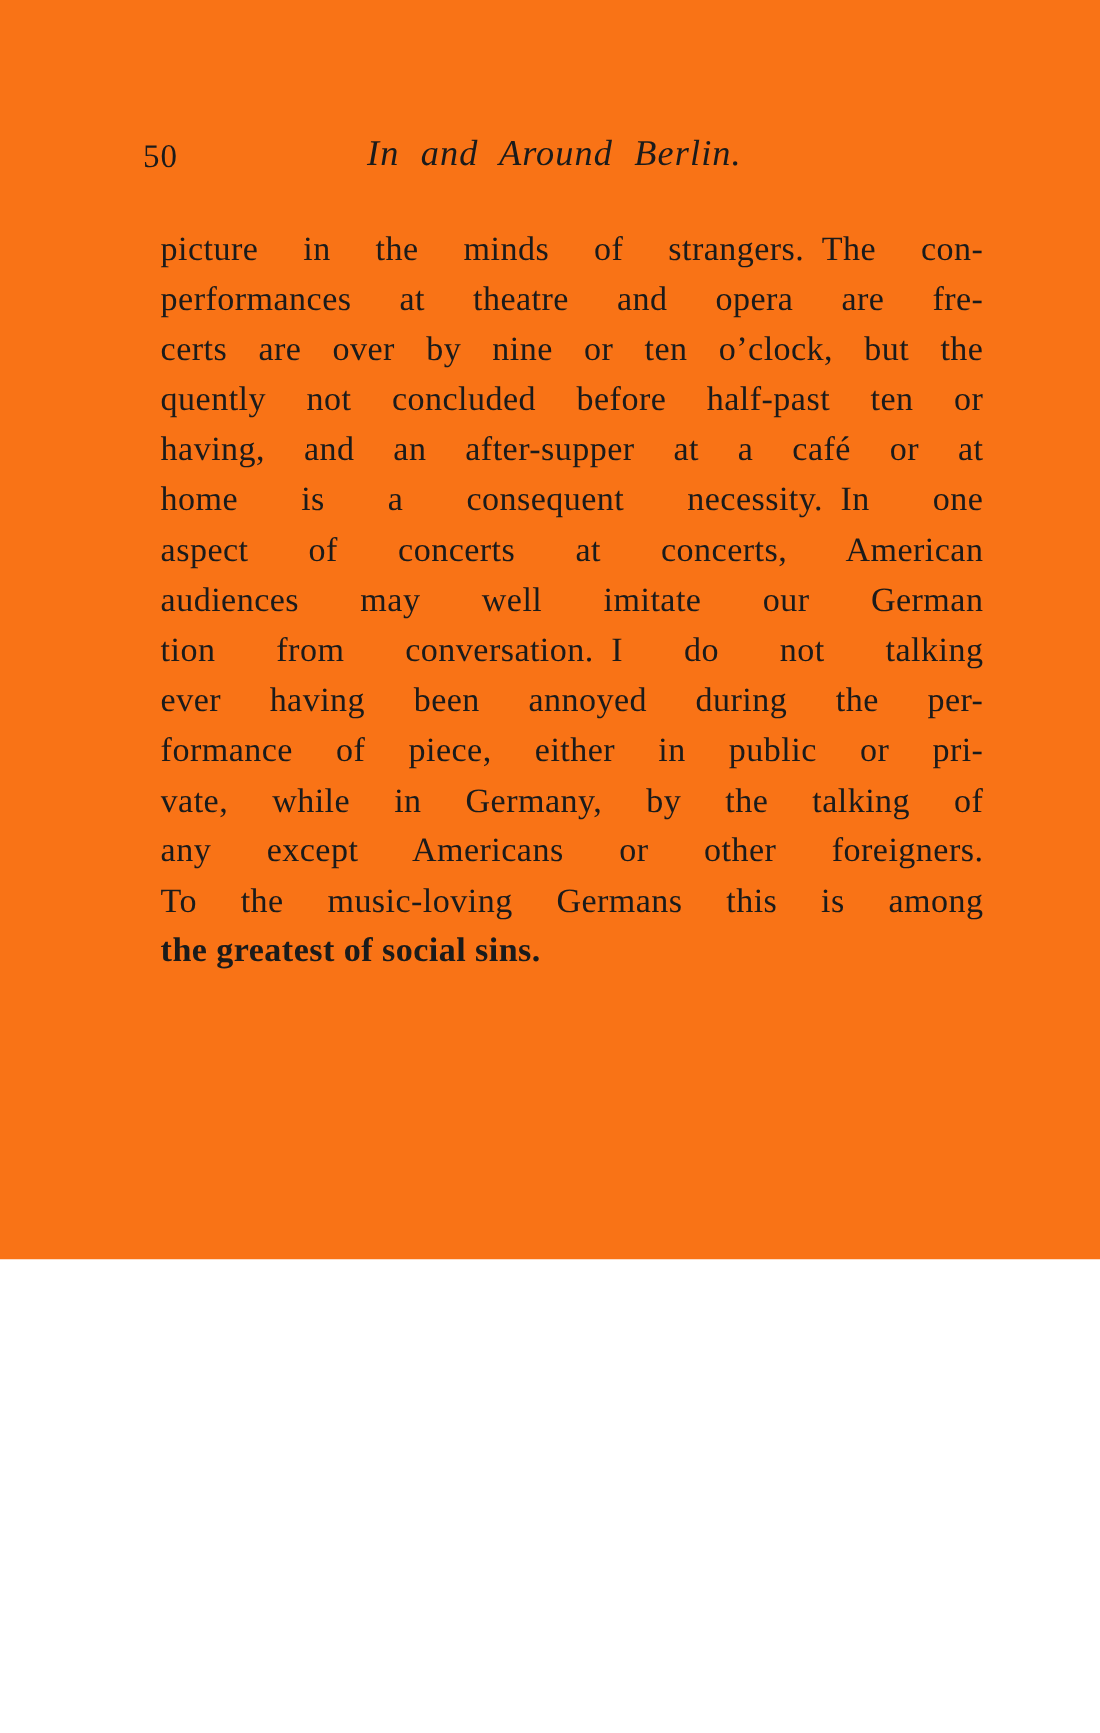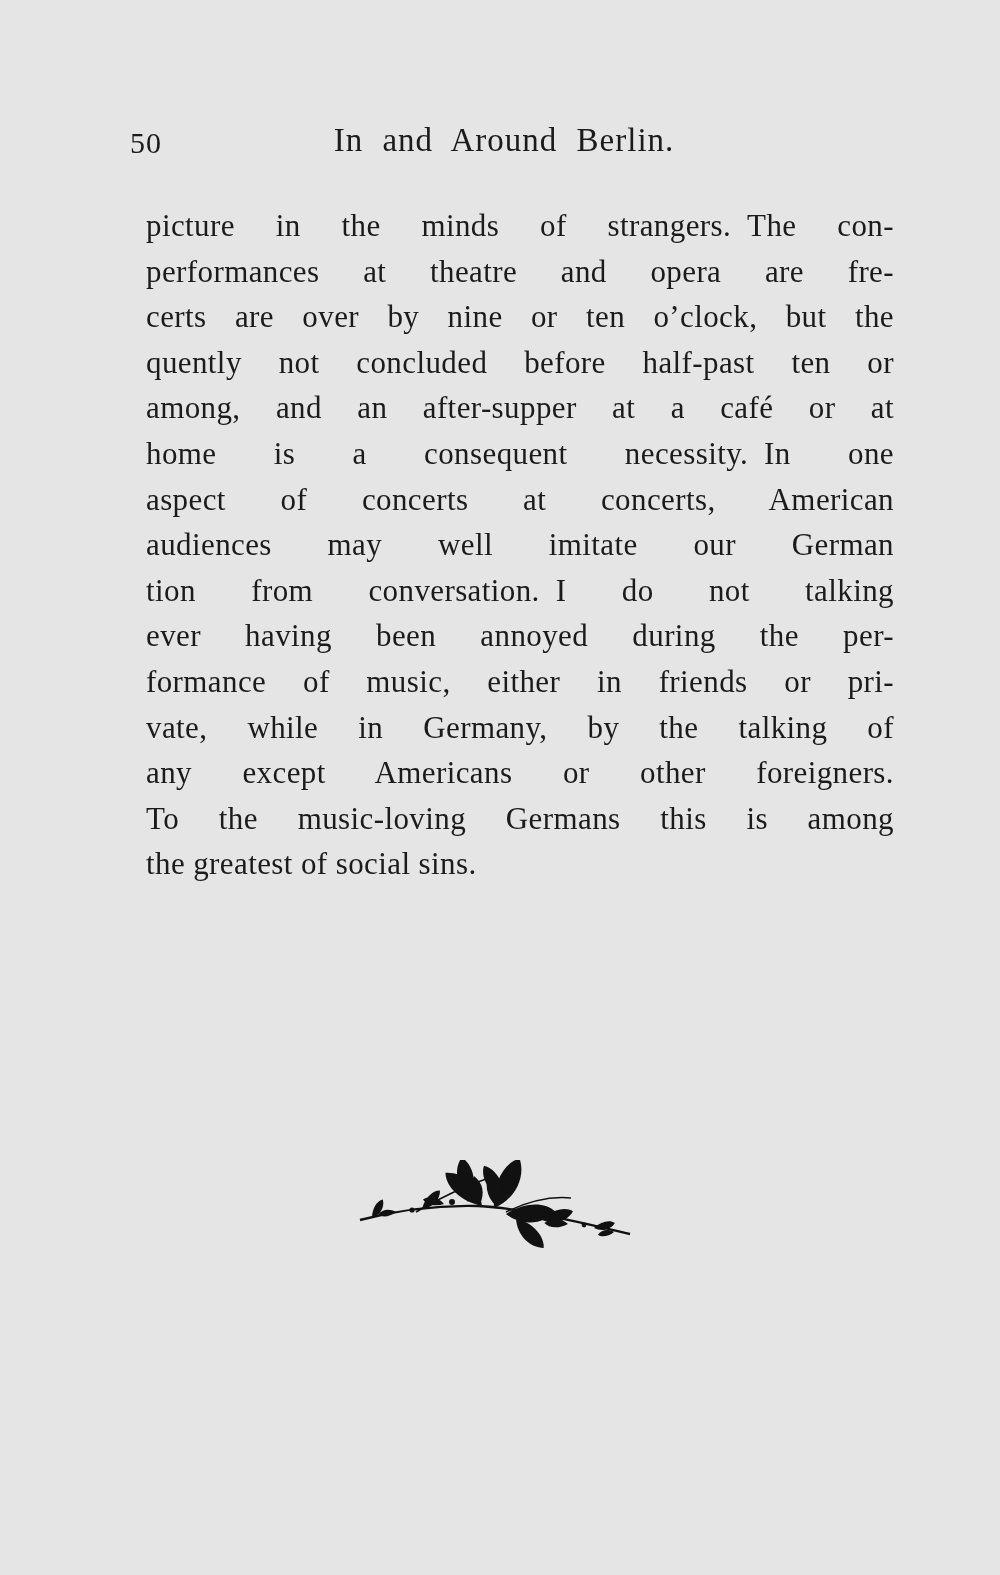--- a/index.html
+++ b/index.html
@@ -3,22 +3,22 @@
 <meta charset="utf-8">
 <style>
   html, body {
     margin: 0;
     padding: 0;
     background: #ffffff;
   }
   .page {
     position: relative;
     width: 1000px;
-    height: 1575px;
-    background: #e5e5e5;
+    height: 1145px;
+    background: #f97316;
     overflow: hidden;
     font-family: "Liberation Serif", "DejaVu Serif", serif;
     color: #1b1b1b;
   }
 
   
   .header {
     position: absolute;
     left: 130px;
     top: 122px;
@@ -28,20 +28,21 @@
   .page-number {
     position: absolute;
     left: 0;
     top: 4px;
     font-size: 30px;
     letter-spacing: 1px;
   }
   .header-title {
     display: block;
     text-align: center;
+    font-style: italic;
     font-size: 33px;
     letter-spacing: 1px;
     word-spacing: 10px;
   }
 
   
   .content {
     position: absolute;
     left: 146px;
     top: 203px;
@@ -60,20 +61,21 @@
   
   .line::after {
     content: "";
     display: inline-block;
     width: 100%;
     height: 0;
   }
   .line:last-child {
     text-align: left;
     text-align-last: left;
+    font-weight: bold;
   }
   .line:last-child::after { content: none; }
   .it { }
 
   
   .ornament {
     position: absolute;
     left: 356px;
     top: 1160px;
     width: 280px;
@@ -88,27 +90,27 @@
   <div class="header">
     <span class="page-number">50</span>
     <span class="header-title">In and Around Berlin.</span>
   </div>
 
   <div class="content">
       <div class="line"><span>picture in the minds of strangers. The con-</span></div>
       <div class="line"><span>performances at theatre and opera are fre-</span></div>
       <div class="line"><span>certs are over by nine or ten o’clock, but the</span></div>
       <div class="line"><span>quently not concluded before half-past ten or</span></div>
-      <div class="line"><span>among, and an after-supper at a </span><span class="it">café</span><span> or at</span></div>
+      <div class="line"><span>having, and an after-supper at a </span><span class="it">café</span><span> or at</span></div>
       <div class="line"><span>home is a consequent necessity. In one</span></div>
       <div class="line"><span>aspect of concerts at concerts, American</span></div>
       <div class="line"><span>audiences may well imitate our German</span></div>
       <div class="line"><span>tion from conversation. I do not talking</span></div>
       <div class="line"><span>ever having been annoyed during the per-</span></div>
-      <div class="line"><span>formance of music, either in friends or pri-</span></div>
+      <div class="line"><span>formance of piece, either in public or pri-</span></div>
       <div class="line"><span>vate, while in Germany, by the talking of</span></div>
       <div class="line"><span>any except Americans or other foreigners.</span></div>
       <div class="line"><span>To the music-loving Germans this is among</span></div>
       <div class="line"><span>the greatest of social sins.</span></div>
     </div>
 
   <div class="ornament">
     <svg width="280" height="100" viewBox="0 0 280 100" xmlns="http://www.w3.org/2000/svg">
       <defs>
         <path id="leaf" d="M0,0 C10,-16 26,-24 38,-20 C34,-6 18,4 0,0 Z"></path>

